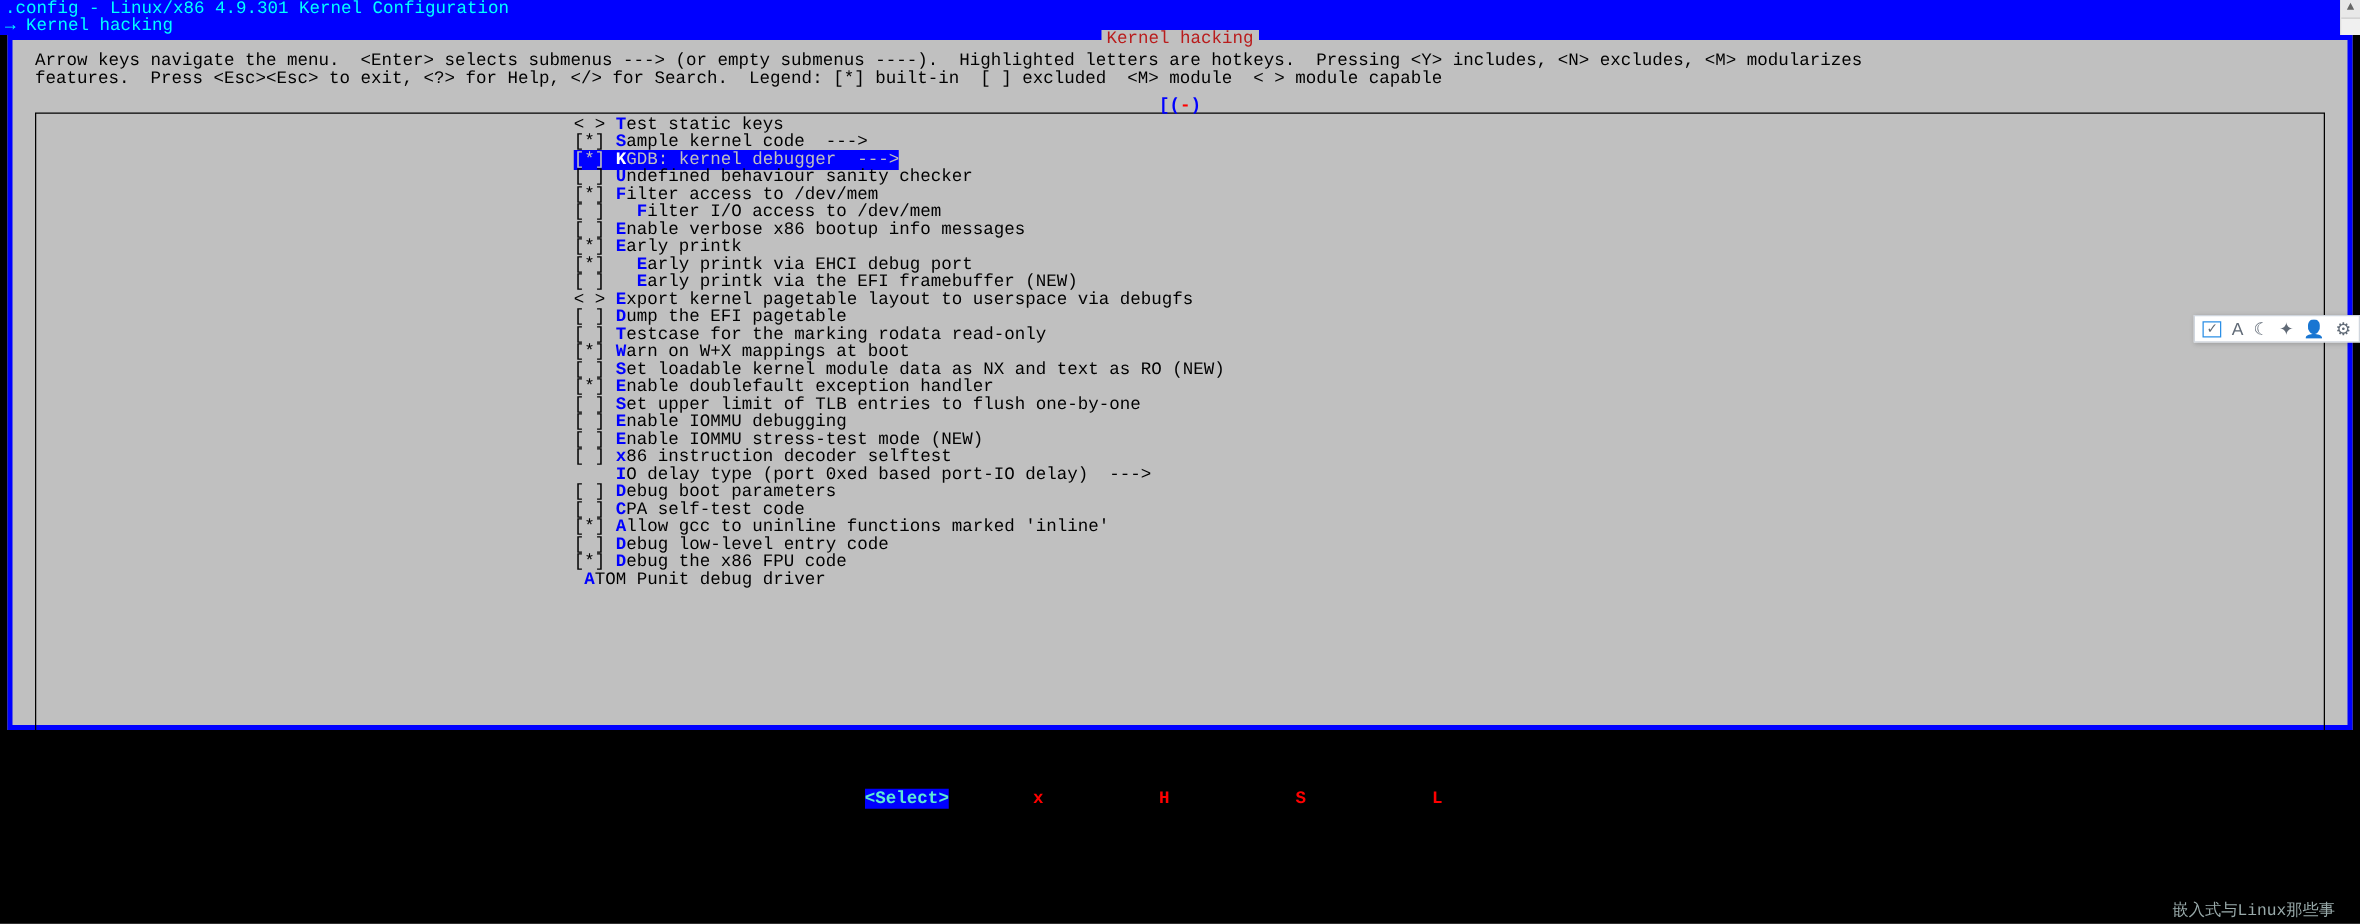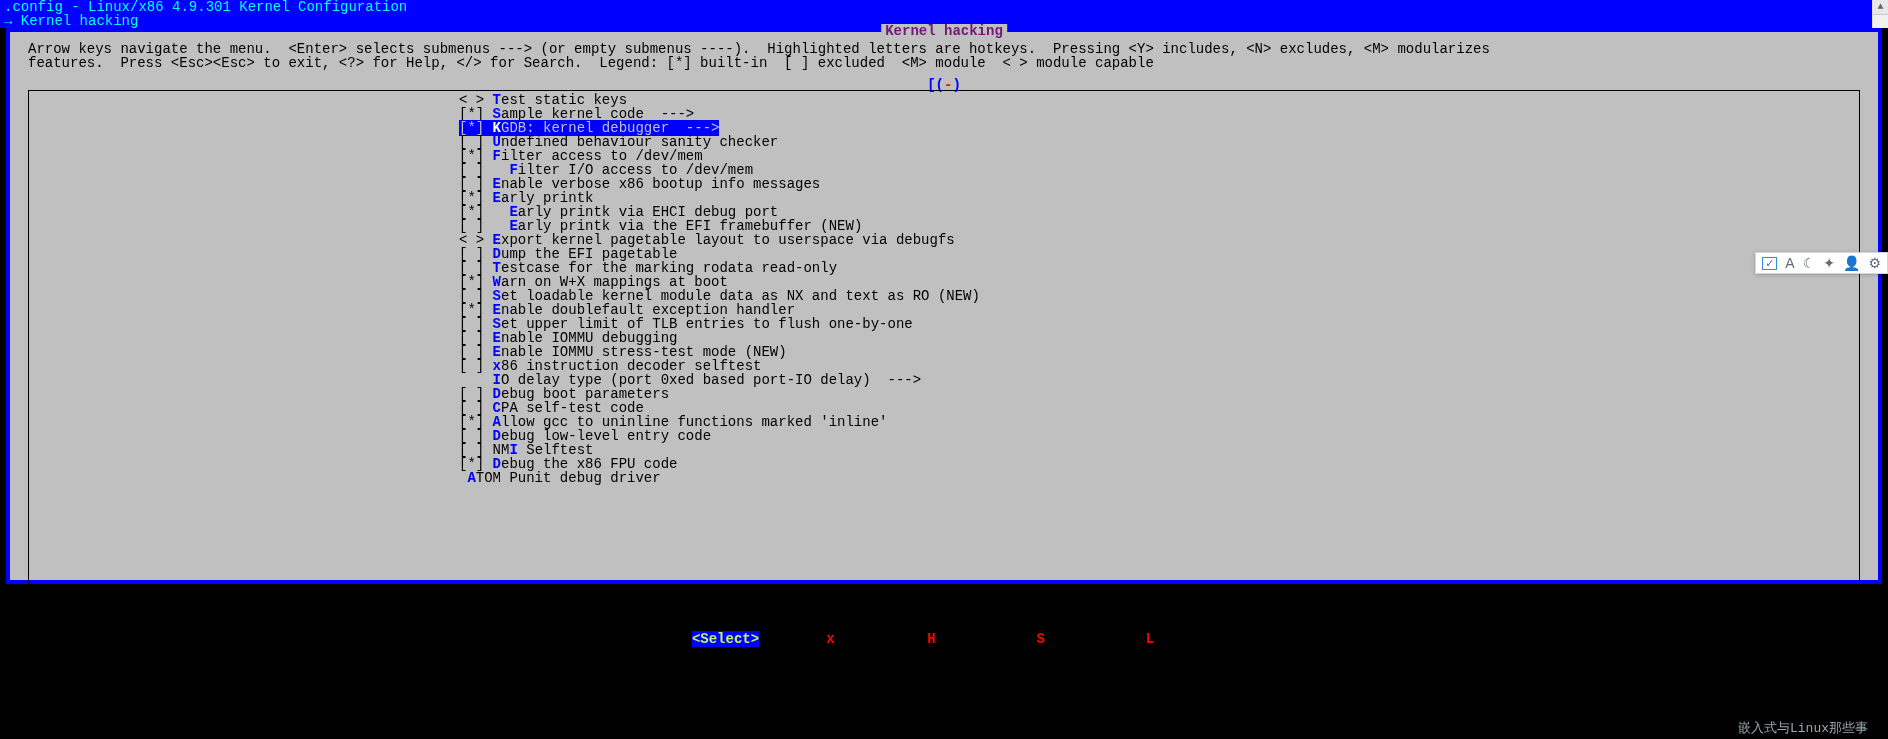--- a/index.html
+++ b/index.html
@@ -27,24 +27,24 @@
     margin: 0 6px;
     height: 556px;
     position: relative;
     box-shadow: 4px 4px 0 #000;
   }
   .sectiontitle {
     position: absolute;
     top: -8px;
     left: 50%;
     transform: translateX(-50%);
-    color: #701a75;
+    color: #b91c1c;
     background: #c0c0c0;
     padding: 0 4px;
-    font-weight: bold;
+    font-weight: normal;
   }
   .helptext {
     color: #000;
     padding: 10px 18px 2px 18px;
     white-space: pre-wrap;
     line-height: 14px;
   }
   .scrollhint {
     text-align: center;
     color: #0000ff;
@@ -68,21 +68,21 @@
   }
   .row .hk { color: #0000ff; font-weight: bold; }
   .row.sel .label { background: #0000ff; color: #c0c0c0; margin-top: 29px; }
   .row.sel .hk { color: #ffffff; }
   .buttons {
     text-align: center;
     margin-top: 8px;
     white-space: pre;
     color: #000;
   }
-  .btnsel { background: #0000ff; color: #bef264; font-weight: bold; }
+  .btnsel { background: #0000ff; color: #5eead4; font-weight: bold; }
   .hot { color: #ff0000; font-weight: bold; }
   .watermark {
     position: absolute;
     right: 20px;
     bottom: 4px;
     color: #9aa;
     font-size: 13px;
   }
   .floatbar {
     position: absolute;
@@ -145,21 +145,20 @@
       <div class="row">[*] <span class="hk">E</span>nable doublefault exception handler</div>
       <div class="row">[ ] <span class="hk">S</span>et upper limit of TLB entries to flush one-by-one</div>
       <div class="row">[ ] <span class="hk">E</span>nable IOMMU debugging</div>
       <div class="row">[ ] <span class="hk">E</span>nable IOMMU stress-test mode (NEW)</div>
       <div class="row">[ ] <span class="hk">x</span>86 instruction decoder selftest</div>
       <div class="row">    <span class="hk">I</span>O delay type (port 0xed based port-IO delay)  ---&gt;</div>
       <div class="row">[ ] <span class="hk">D</span>ebug boot parameters</div>
       <div class="row">[ ] <span class="hk">C</span>PA self-test code</div>
       <div class="row">[*] <span class="hk">A</span>llow gcc to uninline functions marked 'inline'</div>
       <div class="row">[ ] <span class="hk">D</span>ebug low-level entry code</div>
-      <div class="row">[ ] NM<span class="hk">I</span> Selftest</div>
       <div class="row">[*] <span class="hk">D</span>ebug the x86 FPU code</div>
       <div class="row"><m> <span class="hk">A</span>TOM Punit debug driver</m></div>
     </div>
 
   <div class="buttons"><span class="btnsel">&lt;Select&gt;</span>     <span><span>&lt; E</span><span class="hot">x</span><span>it &gt;</span></span>     <span><span>&lt; </span><span class="hot">H</span><span>elp &gt;</span></span>     <span><span>&lt; </span><span class="hot">S</span><span>ave &gt;</span></span>     <span><span>&lt; </span><span class="hot">L</span><span>oad &gt;</span></span></div>
 </div>
 
 <div class="floatbar">
   <span class="chk">✓</span>
   <span>A</span>

